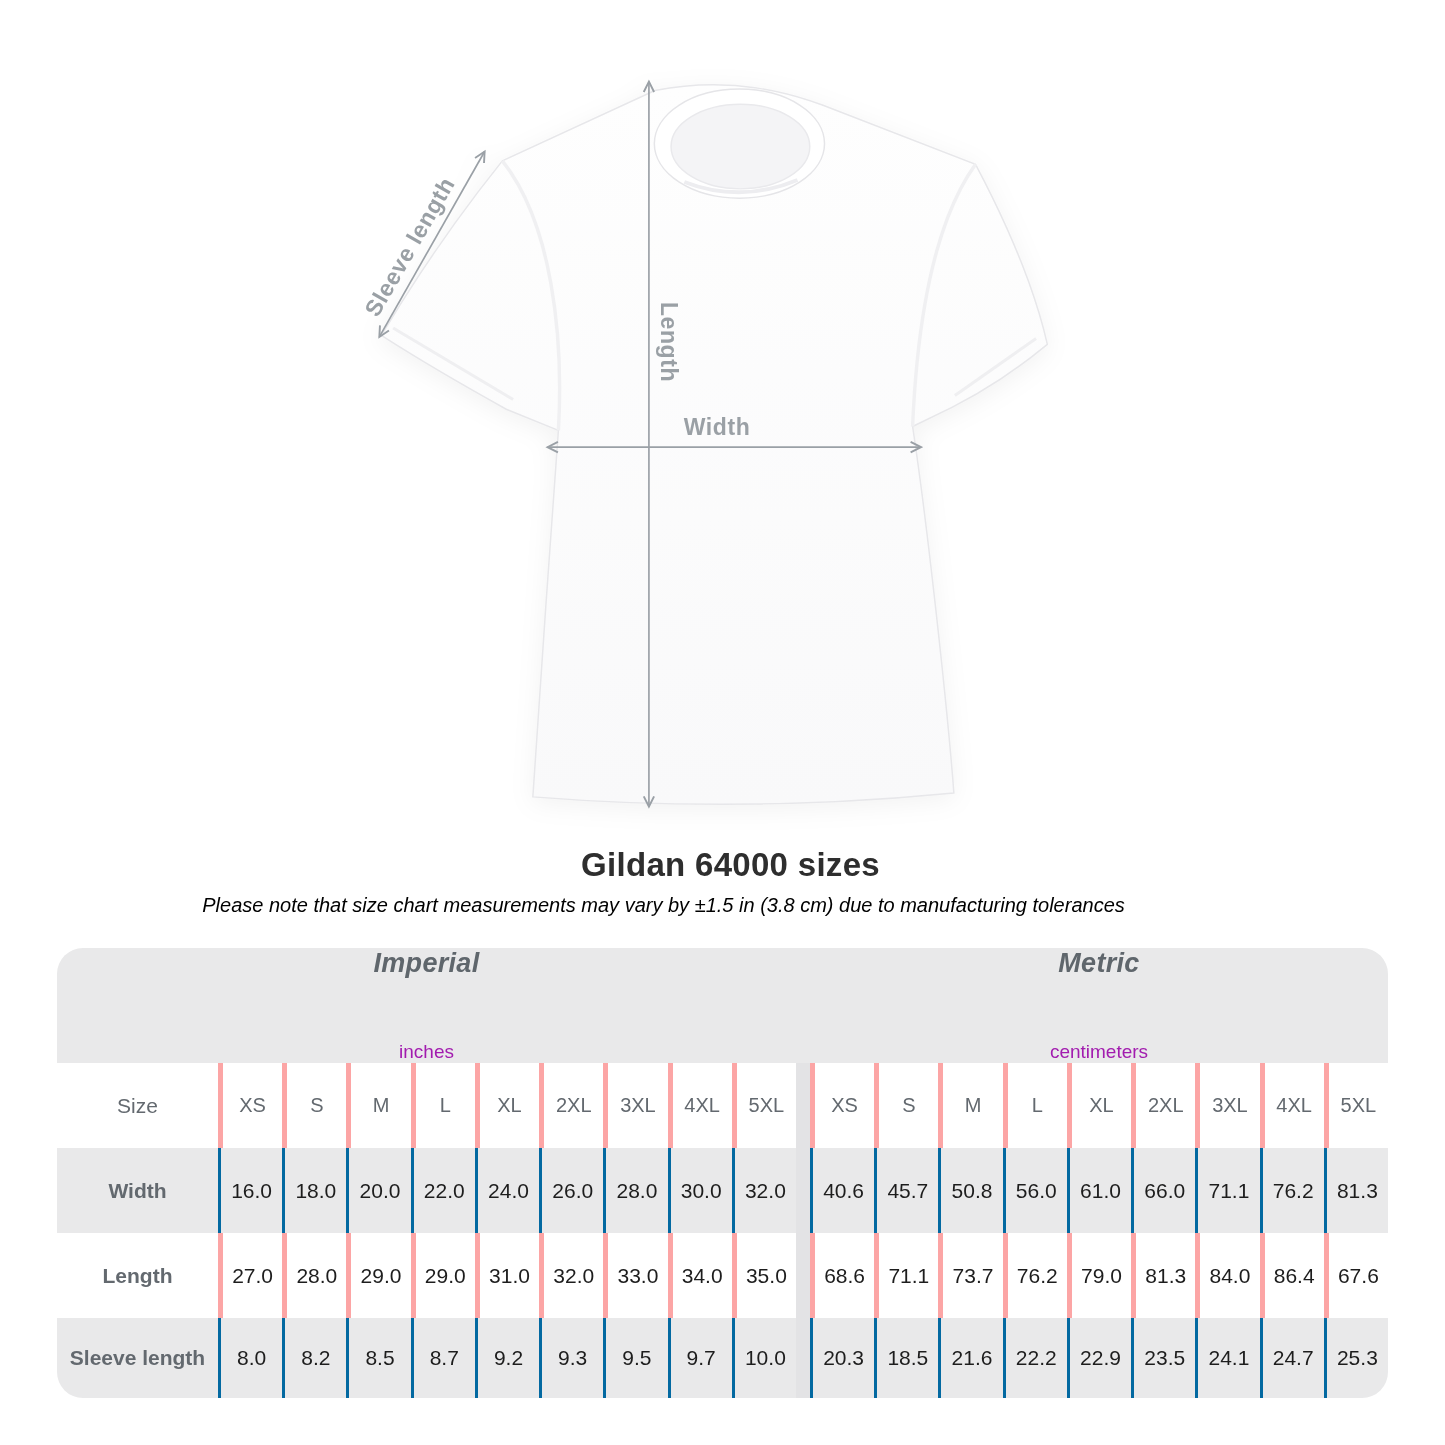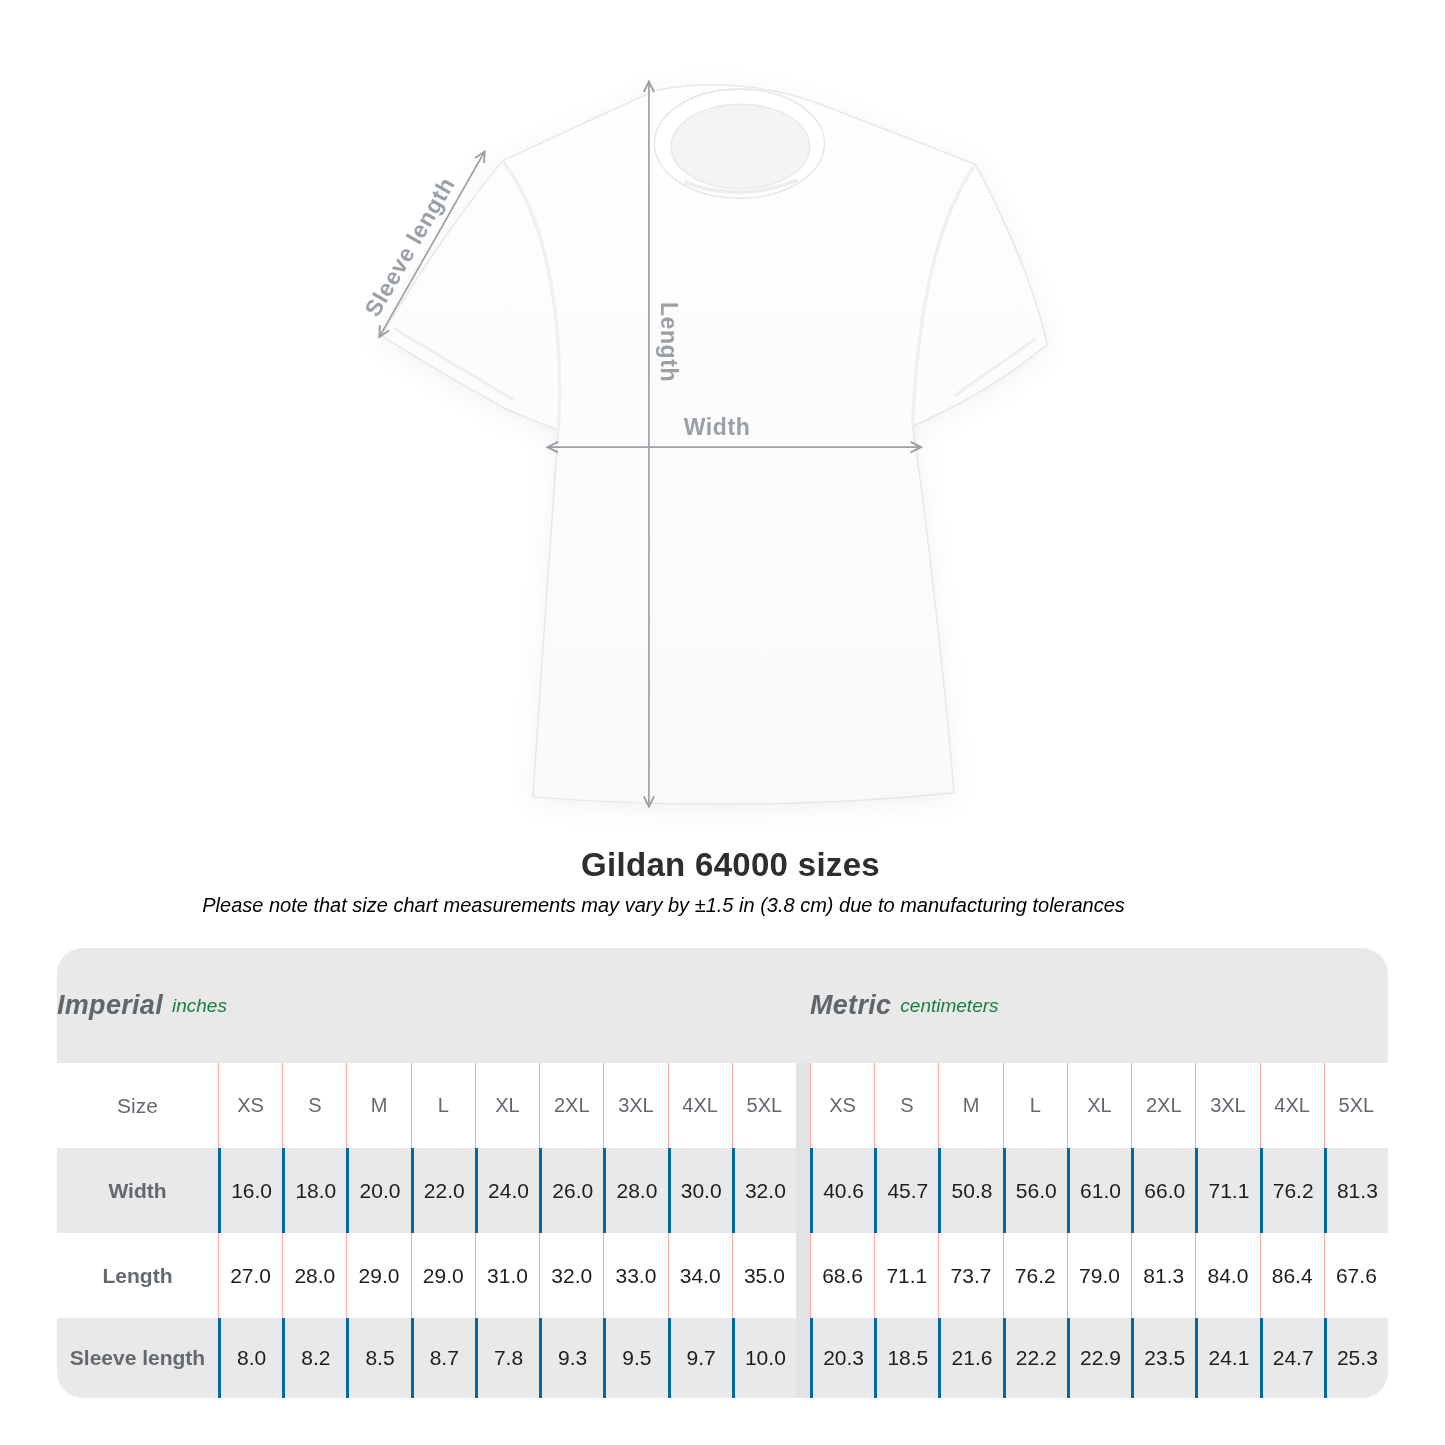--- a/index.html
+++ b/index.html
@@ -18,39 +18,39 @@
   .page-title{ position:absolute; left:8px; top:846px; width:1445px; text-align:center;
       font-size:33px; font-weight:bold; color:#2e2e2e; letter-spacing:.3px; }
   .page-note{ position:absolute; left:0; top:894px; width:1327px; text-align:center;
       font-size:20px; font-style:italic; color:#000000; }
 
   
   .size-table{ position:absolute; left:57px; top:948px; width:1331px; height:450px;
       border-radius:26px; overflow:hidden; background:#ffffff; }
   .t-row{ display:grid; grid-template-columns:161px repeat(9,1fr) 14px repeat(9,1fr); height:85px; }
   .unit-header{ height:115px; background:#e9e9ea; }
-  .unit-cell{ display:flex; flex-direction:row; align-items:center; justify-content:flex-start; gap:9px; }
+  .unit-cell{ display:flex; flex-direction:column; align-items:center; justify-content:space-between; gap:9px; }
   .unit-cell.imperial{ grid-column:1 / 11; }
   .unit-cell.metric{ grid-column:12 / 21; }
   .unit-name{ font-size:27px; font-weight:bold; font-style:italic; color:#5f666c; letter-spacing:.3px; }
-  .unit-sub{ font-size:19px; font-style:italic; color:#15803d; }
+  .unit-sub{ font-size:19px; color:#a21caf; }
 
   .cell{ display:flex; align-items:center; justify-content:center; }
   .size-row{ background:#ffffff; }
   .size-row .head, .size-row .label-cell{ font-weight:normal; color:#63696f; }
   .size-row .head{ font-size:20px; }
   .label-cell{ font-size:21px; font-weight:bold; color:#63696f; }
   .val{ font-size:21px; color:#1d1d1d; }
   .head{ font-size:20px; }
 
   .data-row.shade{ background:#e9e9ea; }
   .data-row.plain{ background:#ffffff; }
   .data-row.last{ height:80px; }
 
-  .size-row .val, .data-row.plain .val{ border-left:1px solid #fca5a5; }
+  .size-row .val, .data-row.plain .val{ border-left:5px solid #fca5a5; }
   .data-row.shade .val{ border-left:3px solid #0369a1; }
   .divider{ background:#e3e3e5; }
 </style>
 </head>
 <body>
 
 <div class="canvas">
 
   <svg class="shirt-svg" viewBox="0 0 1545 1545" style="filter:drop-shadow(0 5px 12px rgba(0,0,0,0.05));">
     <defs>
@@ -180,21 +180,21 @@
           <div class="cell val">84.0</div>
           <div class="cell val">86.4</div>
           <div class="cell val">67.6</div>
         </div>
         <div class="t-row data-row shade last">
           <div class="cell label-cell">Sleeve length</div>
           <div class="cell val">8.0</div>
           <div class="cell val">8.2</div>
           <div class="cell val">8.5</div>
           <div class="cell val">8.7</div>
-          <div class="cell val">7.8</div>
+          <div class="cell val">9.2</div>
           <div class="cell val">9.3</div>
           <div class="cell val">9.5</div>
           <div class="cell val">9.7</div>
           <div class="cell val">10.0</div>
           <div class="cell divider"></div>
           <div class="cell val">20.3</div>
           <div class="cell val">18.5</div>
           <div class="cell val">21.6</div>
           <div class="cell val">22.2</div>
           <div class="cell val">22.9</div>

